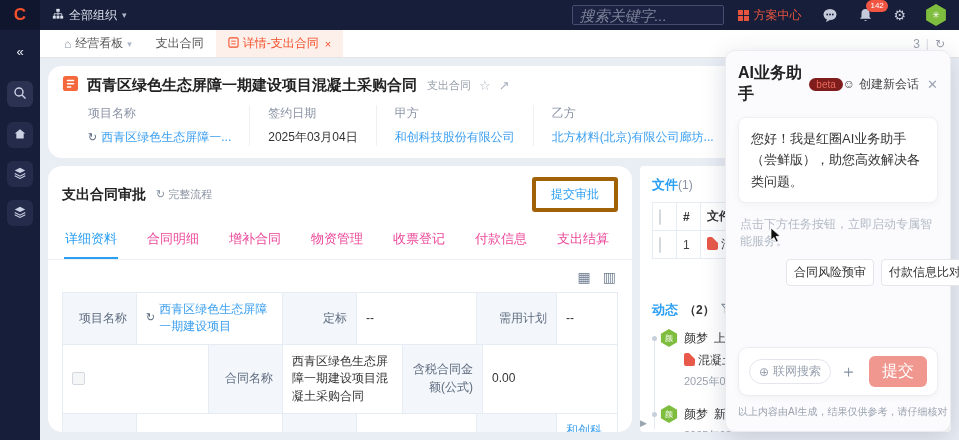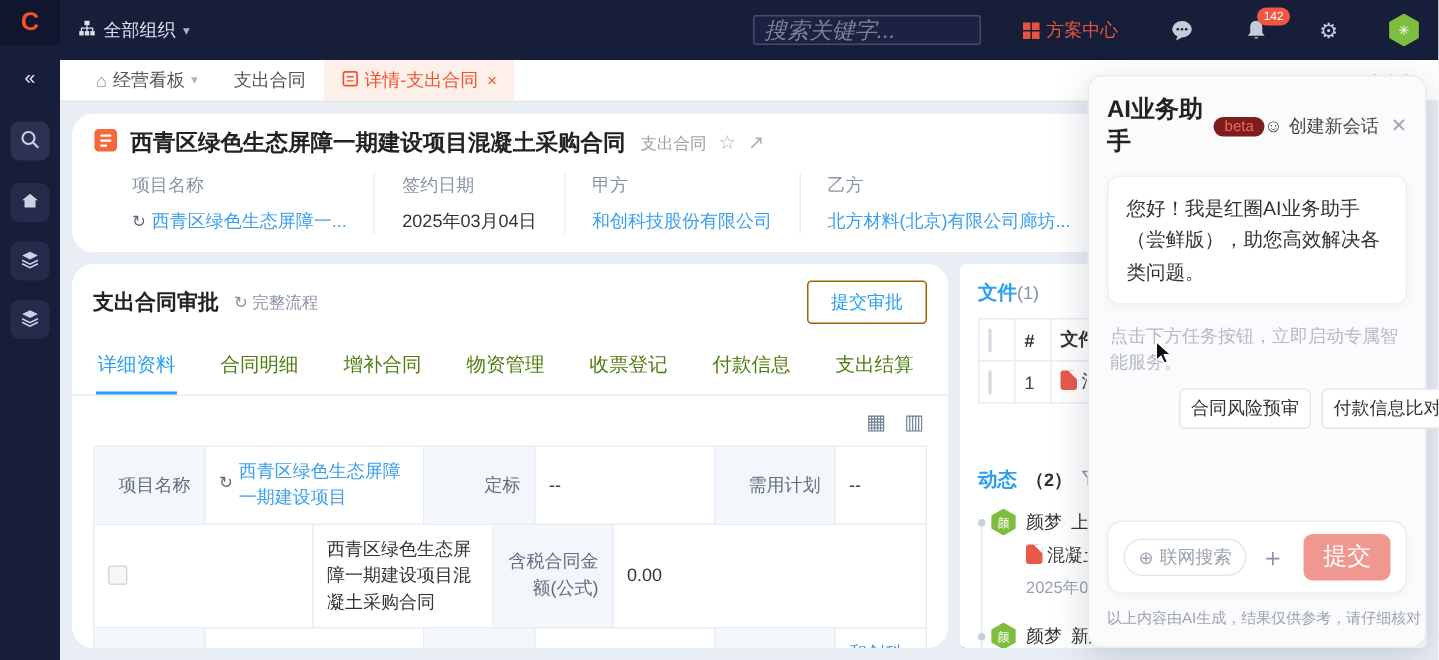--- a/index.html
+++ b/index.html
@@ -11,21 +11,21 @@
   .sidebar { width:40px; background:#171e39; display:flex; flex-direction:column; align-items:center; flex-shrink:0; }
   .logo { width:40px; height:30px; background:#10162e; color:#f4502c; font-weight:bold; font-size:17px;
     display:flex; align-items:center; justify-content:center; }
   .collapse { color:#e8ebf5; font-size:13px; margin:14px 0 22px; cursor:pointer; }
   .side-btn { width:26px; height:26px; border-radius:6px; background:#252c4b; margin-bottom:13px;
     display:flex; align-items:center; justify-content:center; }
   .side-btn.search { background:#2b3252; margin-bottom:15px; }
 
   
   .main { flex:1; display:flex; flex-direction:column; min-width:0; }
-  .topbar { height:40px; background:#171e39; display:flex; align-items:center; color:#dde1ee; padding:0 12px; gap:20px; flex-shrink:0; }
+  .topbar { height:30px; background:#171e39; display:flex; align-items:center; color:#dde1ee; padding:0 12px; gap:6px; flex-shrink:0; }
   .org { display:flex; align-items:center; gap:5px; font-size:12px; }
   .caret { font-size:9px; color:#aeb4c9; }
   .tb-spacer { flex:1; }
   .tb-search { width:152px; height:20px; border:1px solid #454d6e; border-radius:2px; background:#1c2342;
     display:flex; align-items:center; overflow:hidden; }
   .tb-search input { flex:1; background:transparent; border:none; outline:none; color:#cfd4e4;
     font-size:15px; padding:0 6px; font-family:inherit;font-style:italic; }
   .tb-search input::placeholder { color:#7c8298; }
   .solution { color:#e5543f; display:flex; align-items:center; gap:4px; margin:0 8px; font-size:12px; }
   .sol-grid { display:grid; grid-template-columns:5px 5px; grid-gap:1px; }
@@ -62,24 +62,24 @@
   .f-label { color:#8a93a5; margin-bottom:7px; }
   .f-value { color:#333; display:flex; align-items:center; gap:4px; white-space:nowrap; }
   .f-value.link { color:#3b9ff0; cursor:pointer; }
   .mini-rot { color:#5b6b7e; font-size:11px; }
 
   .body-row { flex:1; display:flex; gap:8px; min-height:0; }
   .work-card { width:584px; flex-shrink:0; display:flex; flex-direction:column; overflow:hidden; }
   .approval-head { display:flex; align-items:center; padding:11px 14px 9px; }
   .ap-title { font-size:14px; font-weight:bold; color:#222; }
   .ap-flow { color:#8a93a3; font-size:11px; margin-left:10px; display:flex; align-items:center; gap:3px; cursor:pointer; }
-  .ap-submit { margin-left:auto; background:#fff; border:1px solid #a16207; color:#2b9ff2; border-radius:3px;
+  .ap-submit { margin-left:auto; background:#fff; border:4px solid #a16207; color:#2b9ff2; border-radius:3px;
     padding:5px 15px; font-size:12px; cursor:pointer; font-family:inherit; }
   .dtabs { display:flex; gap:28px; padding:0 16px; border-bottom:1px solid #ebeef3; flex-shrink:0; }
-  .dtab { padding:9px 1px; font-size:13px; color:#4d7c0f; cursor:pointer; border-bottom:2px solid transparent; }
+  .dtab { padding:9px 1px; font-size:13px; color:#ec4899; cursor:pointer; border-bottom:2px solid transparent; }
   .dtab.active { color:#2b9ff2; border-bottom-color:#2b9ff2; }
   .tbl-toolbar { display:flex; justify-content:flex-end; gap:12px; padding:9px 16px 7px; color:#6e7e92; font-size:14px; }
   .tbl-toolbar span { cursor:pointer; }
   .detail-table { margin:0 14px; border:1px solid #e6ecf3; border-bottom:none; }
   .dt-row { display:flex; border-bottom:1px solid #e6ecf3; }
   .dt-cell { padding:8px 9px; display:flex; align-items:center; border-right:1px solid #e6ecf3; line-height:1.45; }
   .dt-label { background:#f3f6fa; color:#5f6d80; justify-content:flex-end; text-align:right; }
   .w-l1{width:74px;flex-shrink:0}.w-v1{width:146px;flex-shrink:0}.w-l2{width:74px;flex-shrink:0}
   .w-v2{width:120px;flex-shrink:0}.w-l3{width:80px;flex-shrink:0}.w-v3{flex:1;border-right:none}
   .dt-link { color:#3b9ff0; cursor:pointer; }
@@ -341,20 +341,21 @@
                 </div>
                 <div class="dt-cell dt-label w-l2">定标</div>
                 <div class="dt-cell w-v2">--</div>
                 <div class="dt-cell dt-label w-l3">需用计划</div>
                 <div class="dt-cell w-v3">--</div>
               </div>
               <div class="dt-row">
                 <div class="dt-cell w-v1">
                   <span class="cb"></span>
                 </div>
+                <div class="dt-cell dt-label w-l2">合同名称</div>
                 <div class="dt-cell w-v2">西青区绿色生态屏障一期建设项目混凝土采购合同</div>
                 <div class="dt-cell dt-label w-l3">含税合同金额(公式)</div>
                 <div class="dt-cell w-v3">0.00</div>
               </div>
               <div class="dt-row">
                 <div class="dt-cell dt-label w-l1">合同编号</div>
                 <div class="dt-cell w-v1">HNT00000023</div>
                 <div class="dt-cell dt-label w-l2">纸质合同金额(元)</div>
                 <div class="dt-cell w-v2">--</div>
                 <div class="dt-cell dt-label w-l3">甲方</div>

